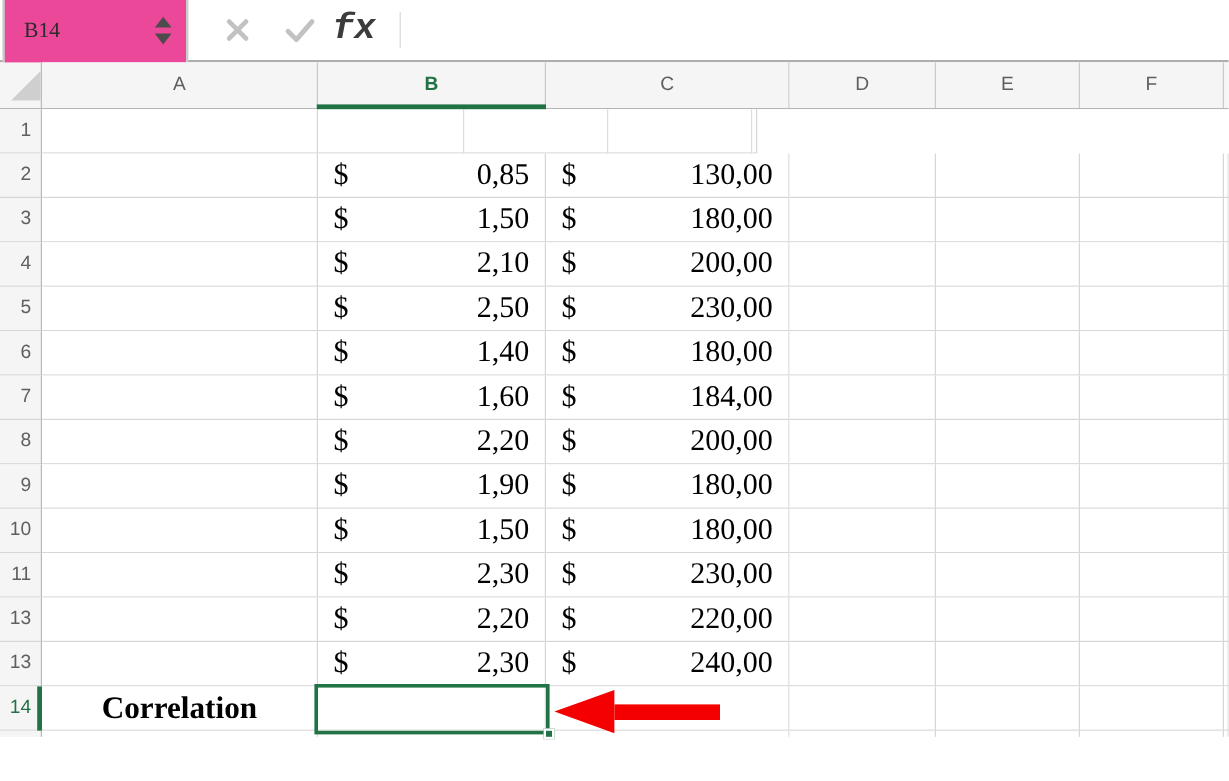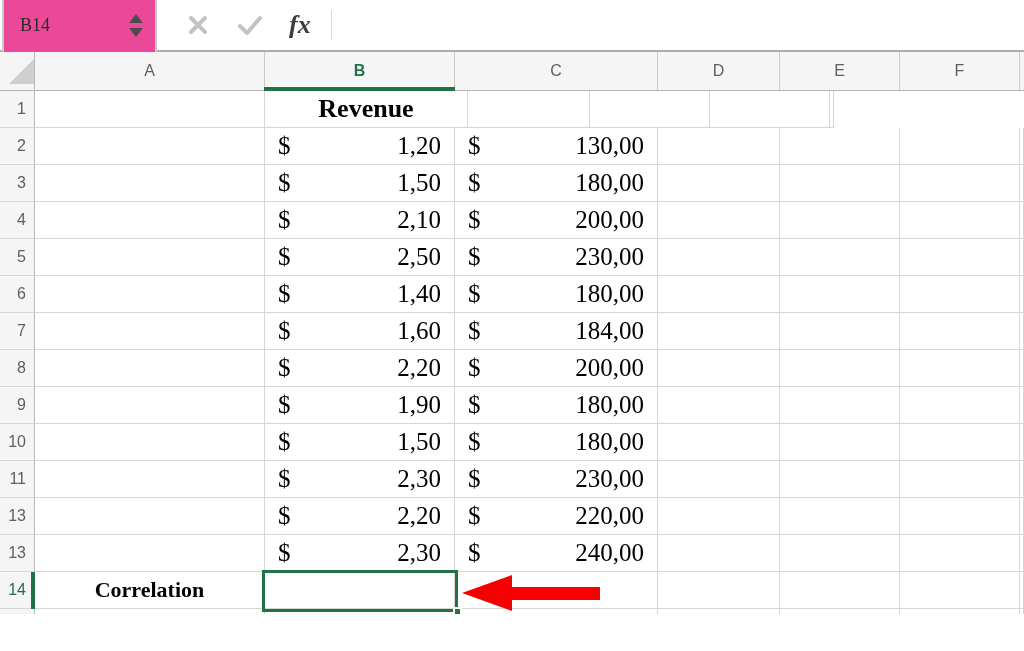--- a/index.html
+++ b/index.html
@@ -21,21 +21,21 @@
     padding:0 12px 0 16px;
     font-family:Liberation Serif, serif;
   }
   .name-box .ref { font-size:18px; color:#2b2b2b; }
   .spinner { display:flex; flex-direction:column; align-items:center; gap:5px; cursor:pointer; }
   .tri-up { width:0; height:0; border-left:7px solid transparent; border-right:7px solid transparent; border-bottom:9px solid #4c4c4c; }
   .tri-down { width:0; height:0; border-left:7px solid transparent; border-right:7px solid transparent; border-top:9px solid #4c4c4c; }
   .fbar-icon { display:flex; align-items:center; justify-content:center; }
   .icon-x { margin-left:30px; }
   .icon-check { margin-left:28px; }
-  .icon-fx { margin-left:26px; font-family:Liberation Serif, serif; font-style:italic; font-weight:700; font-size:26px; color:#3c3c3c; line-height:1; }
+  .icon-fx { margin-left:14px; font-family:Liberation Mono, monospace; font-style:italic; font-weight:700; font-size:30px; color:#3c3c3c; line-height:1; }
   .fbar-divider { width:1px; height:30px; background:#d8d8d8; margin-left:20px; }
 
   
   .grid { position:relative; }
   .col-headers {
     display:flex; height:39px; background:#f5f5f5;
     border-bottom:1px solid #b5b5b5;
   }
   .col-h {
     position:relative; display:flex; align-items:center; justify-content:center;
@@ -62,21 +62,21 @@
   }
   .rowhdr.selected { color:#217346; font-weight:400; }
   .rowhdr.selected .sel-bar { position:absolute; right:-1px; top:0; bottom:-1px; width:4px; background:#217346; }
   .cell {
     border-right:1px solid #d6d6d6; border-bottom:1px solid #d6d6d6; background:#fff;
     font-family:"Liberation Serif", serif; font-size:25px; color:#000;
     display:flex; align-items:center;
   }
   .cell.head { justify-content:center; font-weight:700; font-size:26px; }
   .cell.acc { justify-content:space-between; padding:0 13px; }
-  .cell.center { justify-content:center; font-weight:700; font-size:22px; }
+  .cell.center { justify-content:center; font-weight:700; font-size:26px; }
   .sliver-row .rowhdr, .sliver-row .cell { border-bottom:none; }
   .sliver-row { height:5px; }
 
   
   .sel-box {
     position:absolute; left:262px; top:570px; width:196px; height:42px;
     border:3px solid #217346; pointer-events:none;
   }
   .fill-handle {
     position:absolute; right:-7px; bottom:-7px; width:9px; height:9px;
@@ -132,33 +132,32 @@
       <div class="col-h cw-c">C</div>
       <div class="col-h cw-d">D</div>
       <div class="col-h cw-e">E</div>
       <div class="col-h cw-f">F</div>
       <div class="col-h cw-g"></div>
     </div>
 
     <div class="row">
       <div class="rowhdr">1</div>
       <div class="cell cw-a"></div>
-      <div class="cell cw-c head">Revenue</div>
       <div class="cell cw-d"></div>
       <div class="cell cw-e"></div>
       <div class="cell cw-f"></div>
       <div class="cell cw-g"></div>
     </div>
 
     <div class="row">
       <div class="rowhdr">2</div>
       <div class="cell cw-a"></div>
       <div class="cell cw-b acc">
           <span>$</span>
-          <span>1,20</span>
+          <span>0,85</span>
         </div>
       <div class="cell cw-c acc">
           <span>$</span>
           <span>130,00</span>
         </div>
       <div class="cell cw-d"></div>
       <div class="cell cw-e"></div>
       <div class="cell cw-f"></div>
       <div class="cell cw-g"></div>
     </div>

